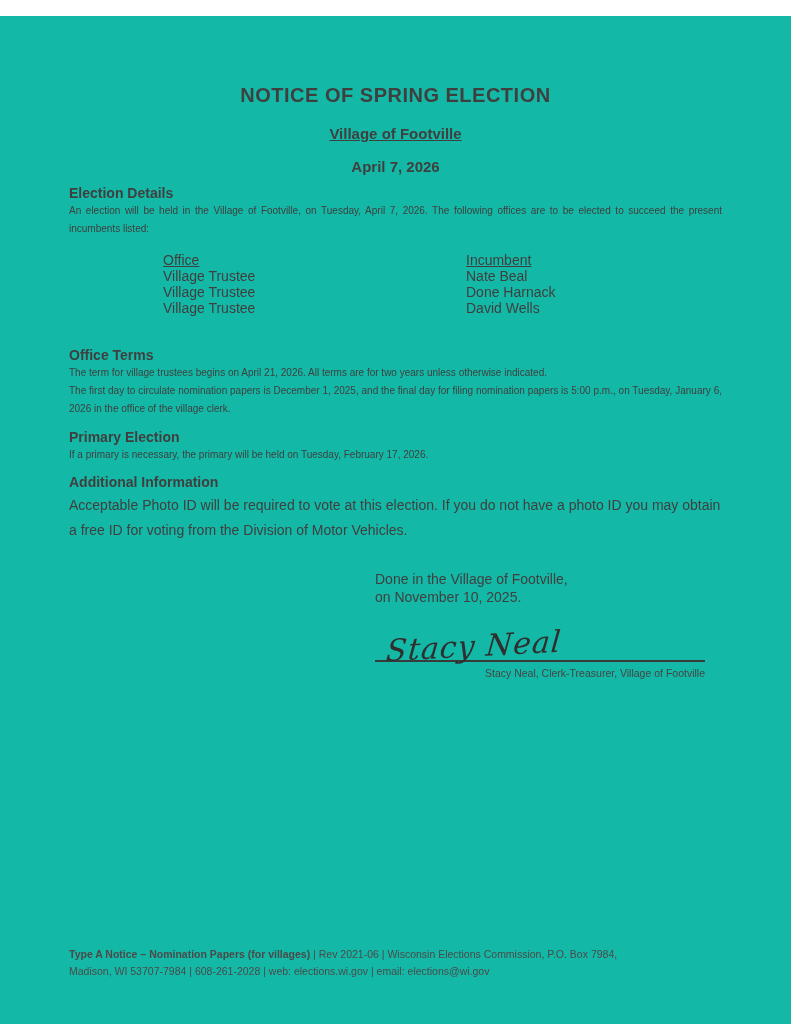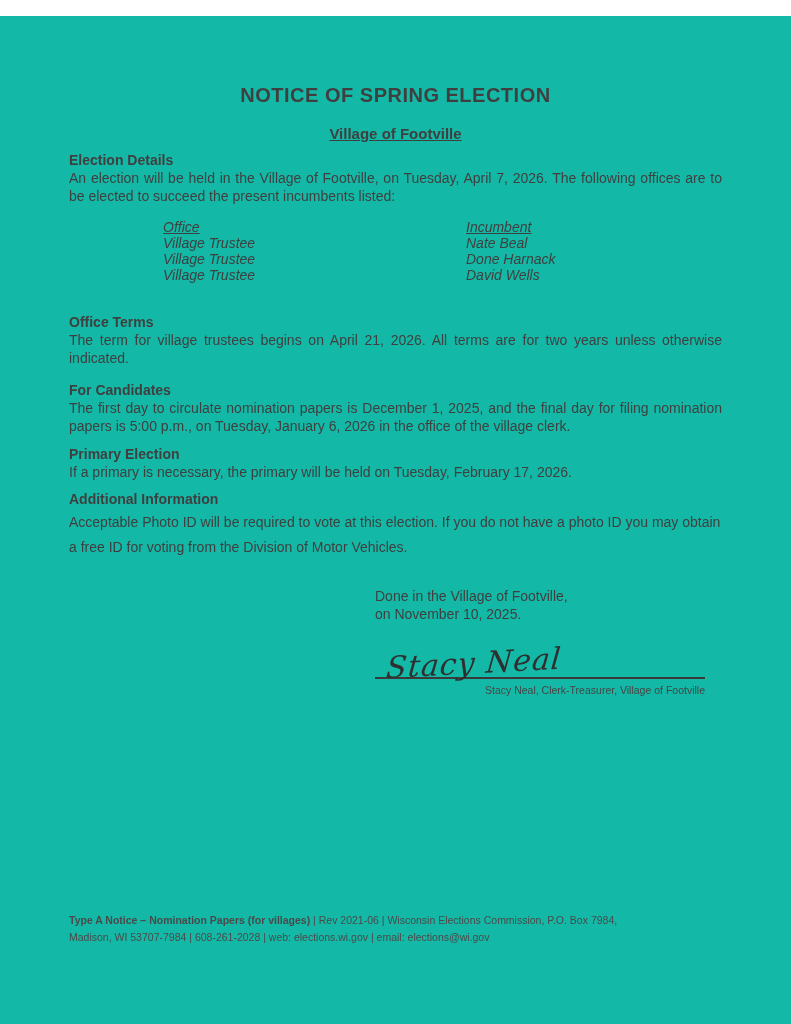--- a/index.html
+++ b/index.html
@@ -42,21 +42,21 @@
     line-height: 16px;
     margin: 17px 0 0 0;
   }
   .sec-heading {
     font-size: 14px;
     font-weight: bold;
     line-height: 18px;
     margin: 0;
   }
   .para {
-    font-size: 14px;
+    font-size: 10px;
     line-height: 18px;
     margin: 0;
   }
   .justified { text-align: justify; }
   .mt-ed  { margin-top: 9px; }
   .mt-ot  { margin-top: 30px; }
   .mt-fc  { margin-top: 14px; }
   .mt-pe  { margin-top: 10px; }
   .mt-ai  { margin-top: 9px; }
   .para-ai {
@@ -66,21 +66,20 @@
   }
   .office-table {
     margin: 14px 0 0 94px;
     font-size: 14px;
     line-height: 16px;
     border-collapse: collapse;
   }
   .office-table td {
     padding: 0;
     vertical-align: top;
-    font-style: italic;
   }
   .office-table td.col-office { width: 303px; }
   .office-table .tbl-header span { text-decoration: underline; }
   .sig-block {
     margin: 27px 0 0 306px;
     width: 330px;
   }
   .done-lines {
     font-size: 14px;
     line-height: 18px;
@@ -107,34 +106,35 @@
     text-align: right;
     font-size: 10.5px;
     line-height: 14px;
     margin-top: 4px;
     color: #454545;
   }
   .doc-footer {
     position: absolute;
     left: 69px;
     right: 69px;
-    top: 896px;
+    top: 930px;
     font-size: 10.5px;
     line-height: 17px;
     color: #4a4a4a;
   }
   .doc-footer .bold { font-weight: bold; }
 </style>
 </head>
 <body>
 
 <div class="page">
 
   <h1 class="title">NOTICE OF SPRING ELECTION</h1>
   <h2 class="subtitle">Village of Footville</h2>
+  <h3 class="doc-date">April 7, 2026</h3>
 
   <div>
     <p class="sec-heading mt-ed">Election Details</p>
     <p class="para justified">An election will be held in the Village of Footville, on Tuesday, April 7, 2026. The following offices are to be elected to succeed the present incumbents listed:</p>
   </div>
 
   <table class="office-table">
     <tbody>
       <tr class="tbl-header">
         <td class="col-office"><span>Office</span></td>
@@ -154,21 +154,20 @@
       </tr>
     </tbody>
   </table>
 
   <div>
     <p class="sec-heading mt-ot">Office Terms</p>
     <p class="para justified">The term for village trustees begins on April 21, 2026. All terms are for two years unless otherwise indicated.</p>
   </div>
 
   <div>
-    <p class="sec-heading mt-fc">For Candidates</p>
     <p class="para justified">The first day to circulate nomination papers is December 1, 2025, and the final day for filing nomination papers is 5:00 p.m., on Tuesday, January 6, 2026 in the office of the village clerk.</p>
   </div>
 
   <div>
     <p class="sec-heading mt-pe">Primary Election</p>
     <p class="para">If a primary is necessary, the primary will be held on Tuesday, February 17, 2026.</p>
   </div>
 
   <div>
     <p class="sec-heading mt-ai">Additional Information</p>

